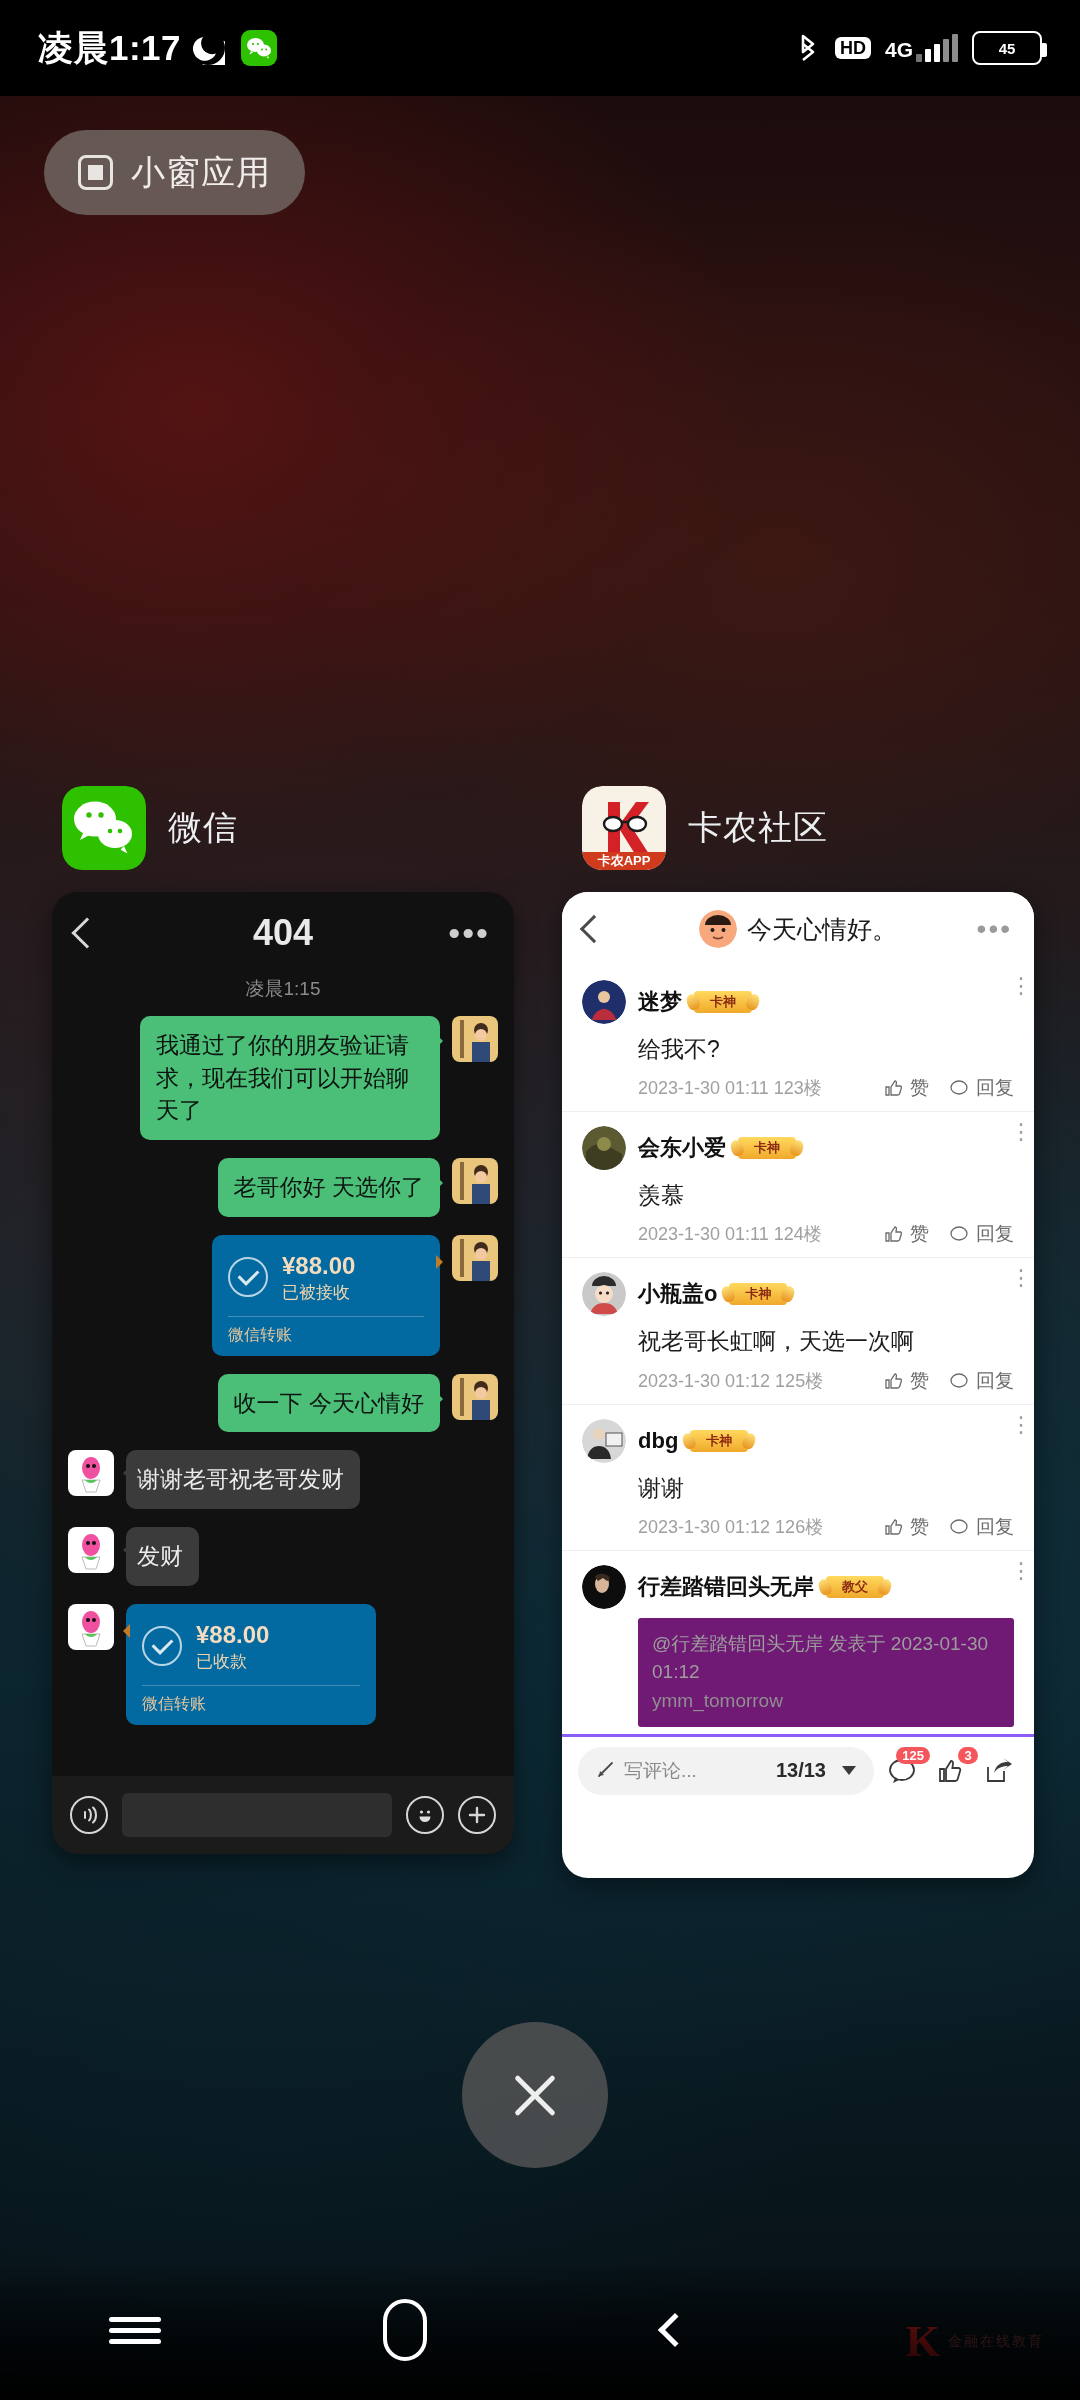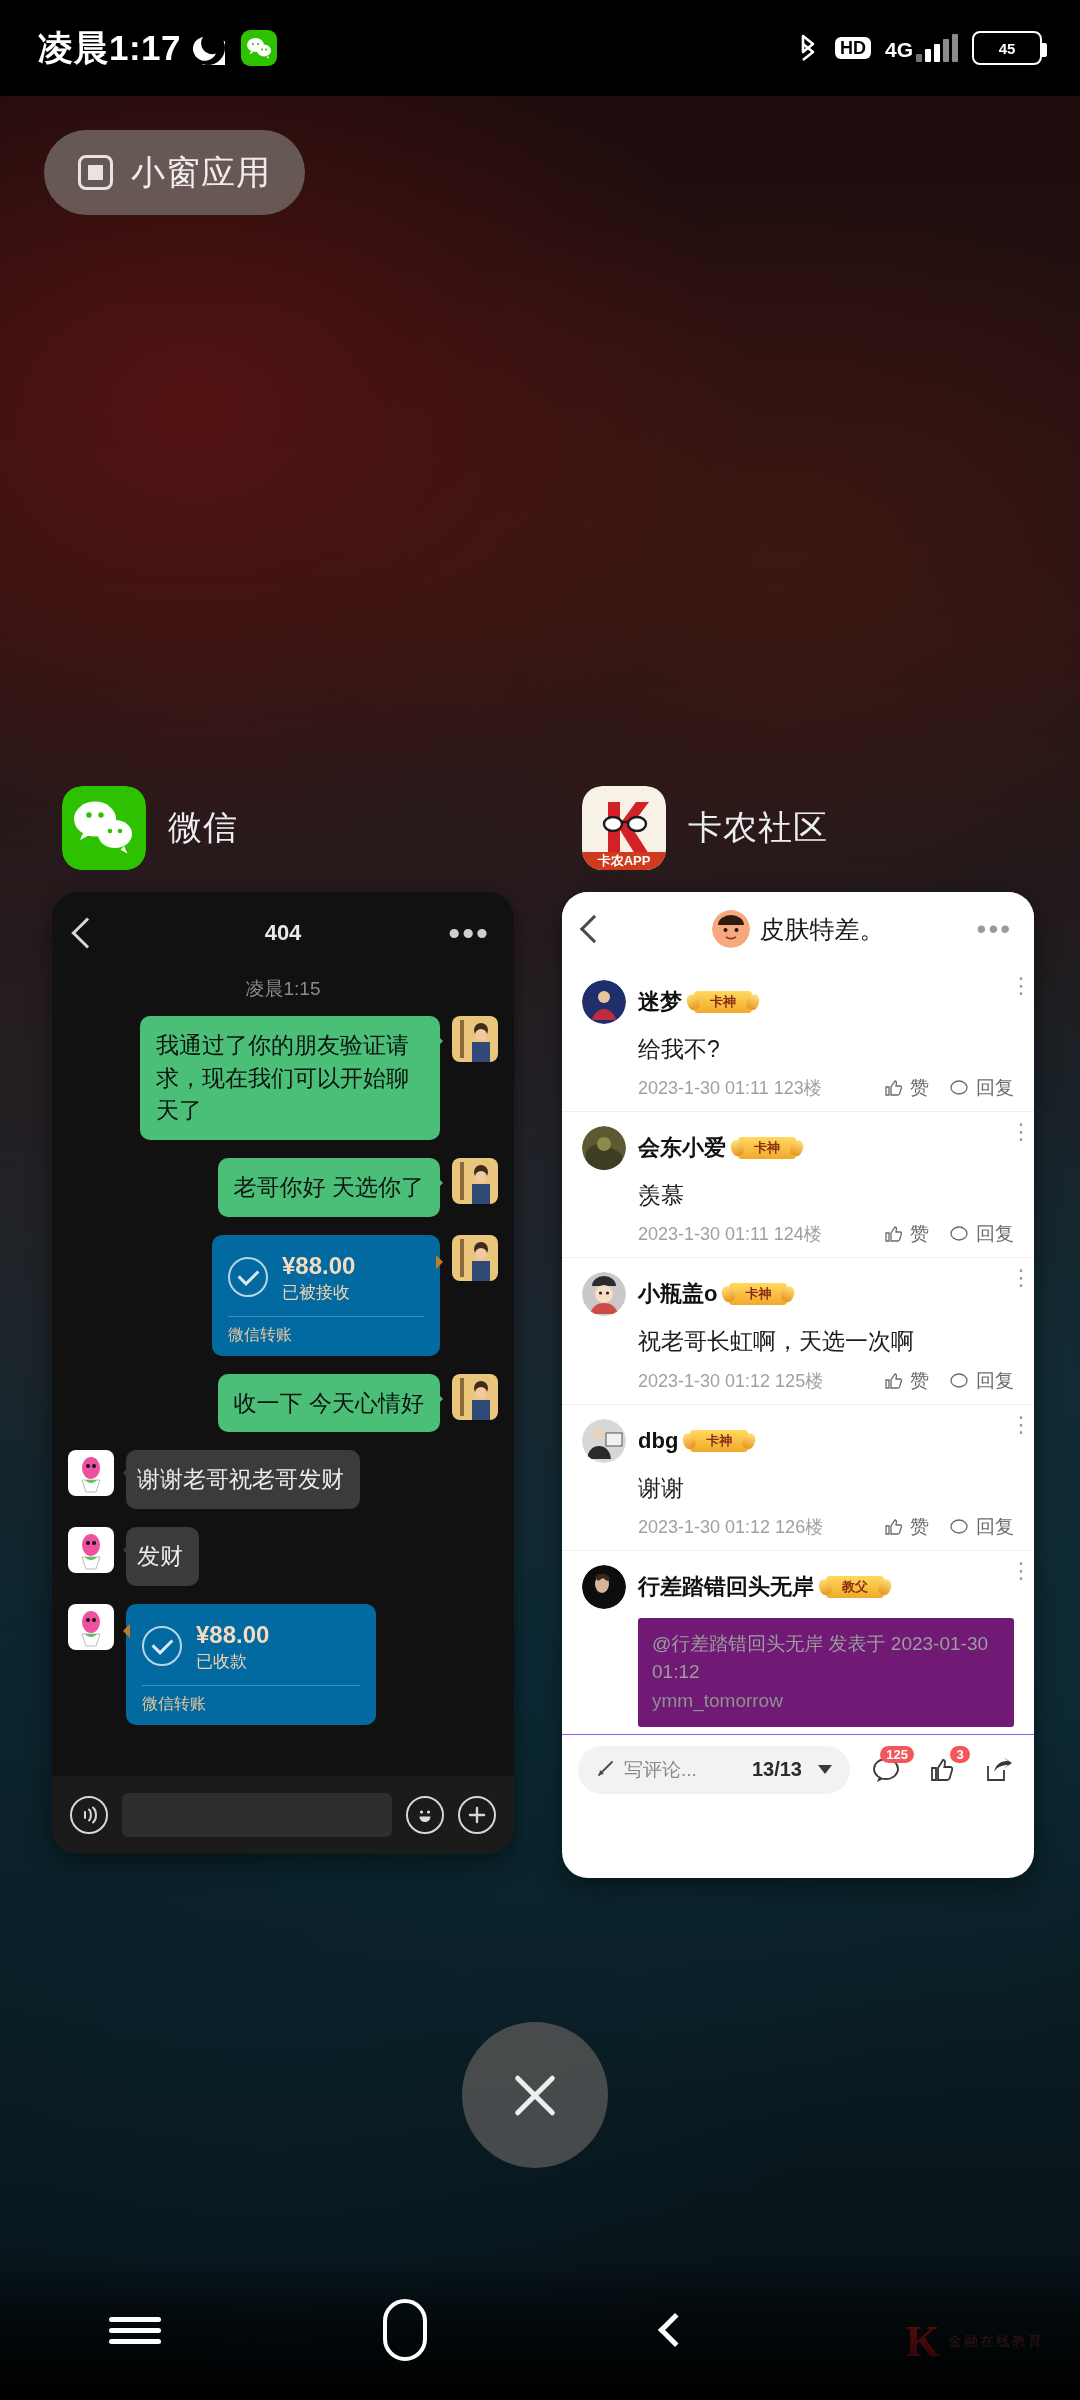--- a/index.html
+++ b/index.html
@@ -83,21 +83,21 @@
   
   .win {
     position: absolute; border-radius: 26px; overflow: hidden; z-index: 12;
     box-shadow: 0 8px 26px rgba(0,0,0,0.45);
   }
   #wechat-win { left: 52px; top: 892px; width: 462px; height: 962px; background: #111111; }
   #kanong-win { left: 562px; top: 892px; width: 472px; height: 986px; background: #ffffff; }
 
   
   .wx-topbar { height: 82px; display:flex; align-items:center; padding: 0 24px; position: relative;}
-  .wx-title { position:absolute; left:0; right:0; text-align:center; color:#e9e9e9; font-size: 22px; font-weight:700;}
+  .wx-title { position:absolute; left:0; right:0; text-align:center; color:#e9e9e9; font-size: 36px; font-weight:700;}
   .ic-back { width:22px;height:22px;border-left:3.5px solid #d8d8d8;border-bottom:3.5px solid #d8d8d8;transform:rotate(45deg); }
   .ic-dots { margin-left:auto; color:#cfcfcf; font-size: 34px; letter-spacing:2px; line-height:10px; }
   .wx-body { padding: 0 16px 10px; height: 790px; position: relative;}
   .wx-ts { text-align:center; color:#8a8a8a; font-size: 19px; margin: 2px 0 14px;}
   .msg-row { display:flex; align-items:flex-start; margin-bottom: 18px; }
   .msg-row.out { justify-content:flex-end; }
   .bub {
     max-width: 300px; border-radius: 10px; padding: 13px 16px;
     font-size: 23px; line-height: 1.42; position: relative; word-break: break-all;
   }
@@ -157,22 +157,22 @@
   .cmt-quote {
     margin: 9px 0 0 56px; background:#701a75; padding: 12px 14px; border-radius: 3px;
     color:#9d9d9d; font-size: 19px; line-height:1.5;
   }
   .cmt-quote .qline2 { color:#8f8f8f; }
   .cmt-foot { display:flex; align-items:center; margin: 10px 0 0 56px; }
   .cmt-meta { color:#a0a0a0; font-size: 18px; }
   .cmt-acts { margin-left:auto; display:flex; align-items:center; gap: 20px; color:#6b6b6b; font-size:19px;}
   .cmt-acts .act { display:flex; align-items:center; gap: 7px; }
   .kn-bottom {
-    height: 70px; background:#fff; display:flex; align-items:center; gap: 16px;
-    padding: 0 16px; border-top:1px solid #8b5cf6;
+    height: 70px; background:#fff; display:flex; align-items:center; gap: 8px;
+    padding: 0 16px; border-top:3px solid #8b5cf6;
   }
   .kn-inputpill {
     flex: 1; height: 48px; border-radius: 24px; background:#f2f2f2;
     display:flex; align-items:center; padding: 0 18px; gap: 8px;
   }
   .kn-ph { color:#8a8a8a; font-size: 19px; }
   .kn-pagecount { margin-left:auto; color:#2b2b2b; font-size: 20px; font-weight: 700;}
   .caret-dn { width:0;height:0;border-left:7px solid transparent;border-right:7px solid transparent;border-top:9px solid #3a3a3a; margin-left:8px;}
   .kn-ic { position: relative; width: 40px; height: 40px; display:flex;align-items:center;justify-content:center;}
   .cnt-badge {
@@ -456,21 +456,21 @@
       <span class="kn-title-wrap">
         <span class="kn-avatar-sm">
           <svg width="38" height="38" viewBox="0 0 38 38">
               <circle cx="19" cy="19" r="19" fill="#f7a87c"></circle>
               <path d="M6 15a13 10 0 0 1 26 0z" fill="#2b1a12"></path>
               <circle cx="13.5" cy="20" r="2" fill="#1a1a1a"></circle>
               <circle cx="24.5" cy="20" r="2" fill="#1a1a1a"></circle>
               <path d="M14 27c3 2 7 2 10 0" stroke="#7a3f28" stroke-width="1.8" fill="none"></path>
             </svg>
         </span>
-        <span class="kn-title">皮肤特差。</span>
+        <span class="kn-title">今天心情好。</span>
       </span>
       <span class="kn-dots">•••</span>
     </div>
 
     <div class="kn-list">
 
       <div class="cmt">
         <span class="cmt-kebab">⋮</span>
         <div class="cmt-head">
           <span class="cmt-av">

